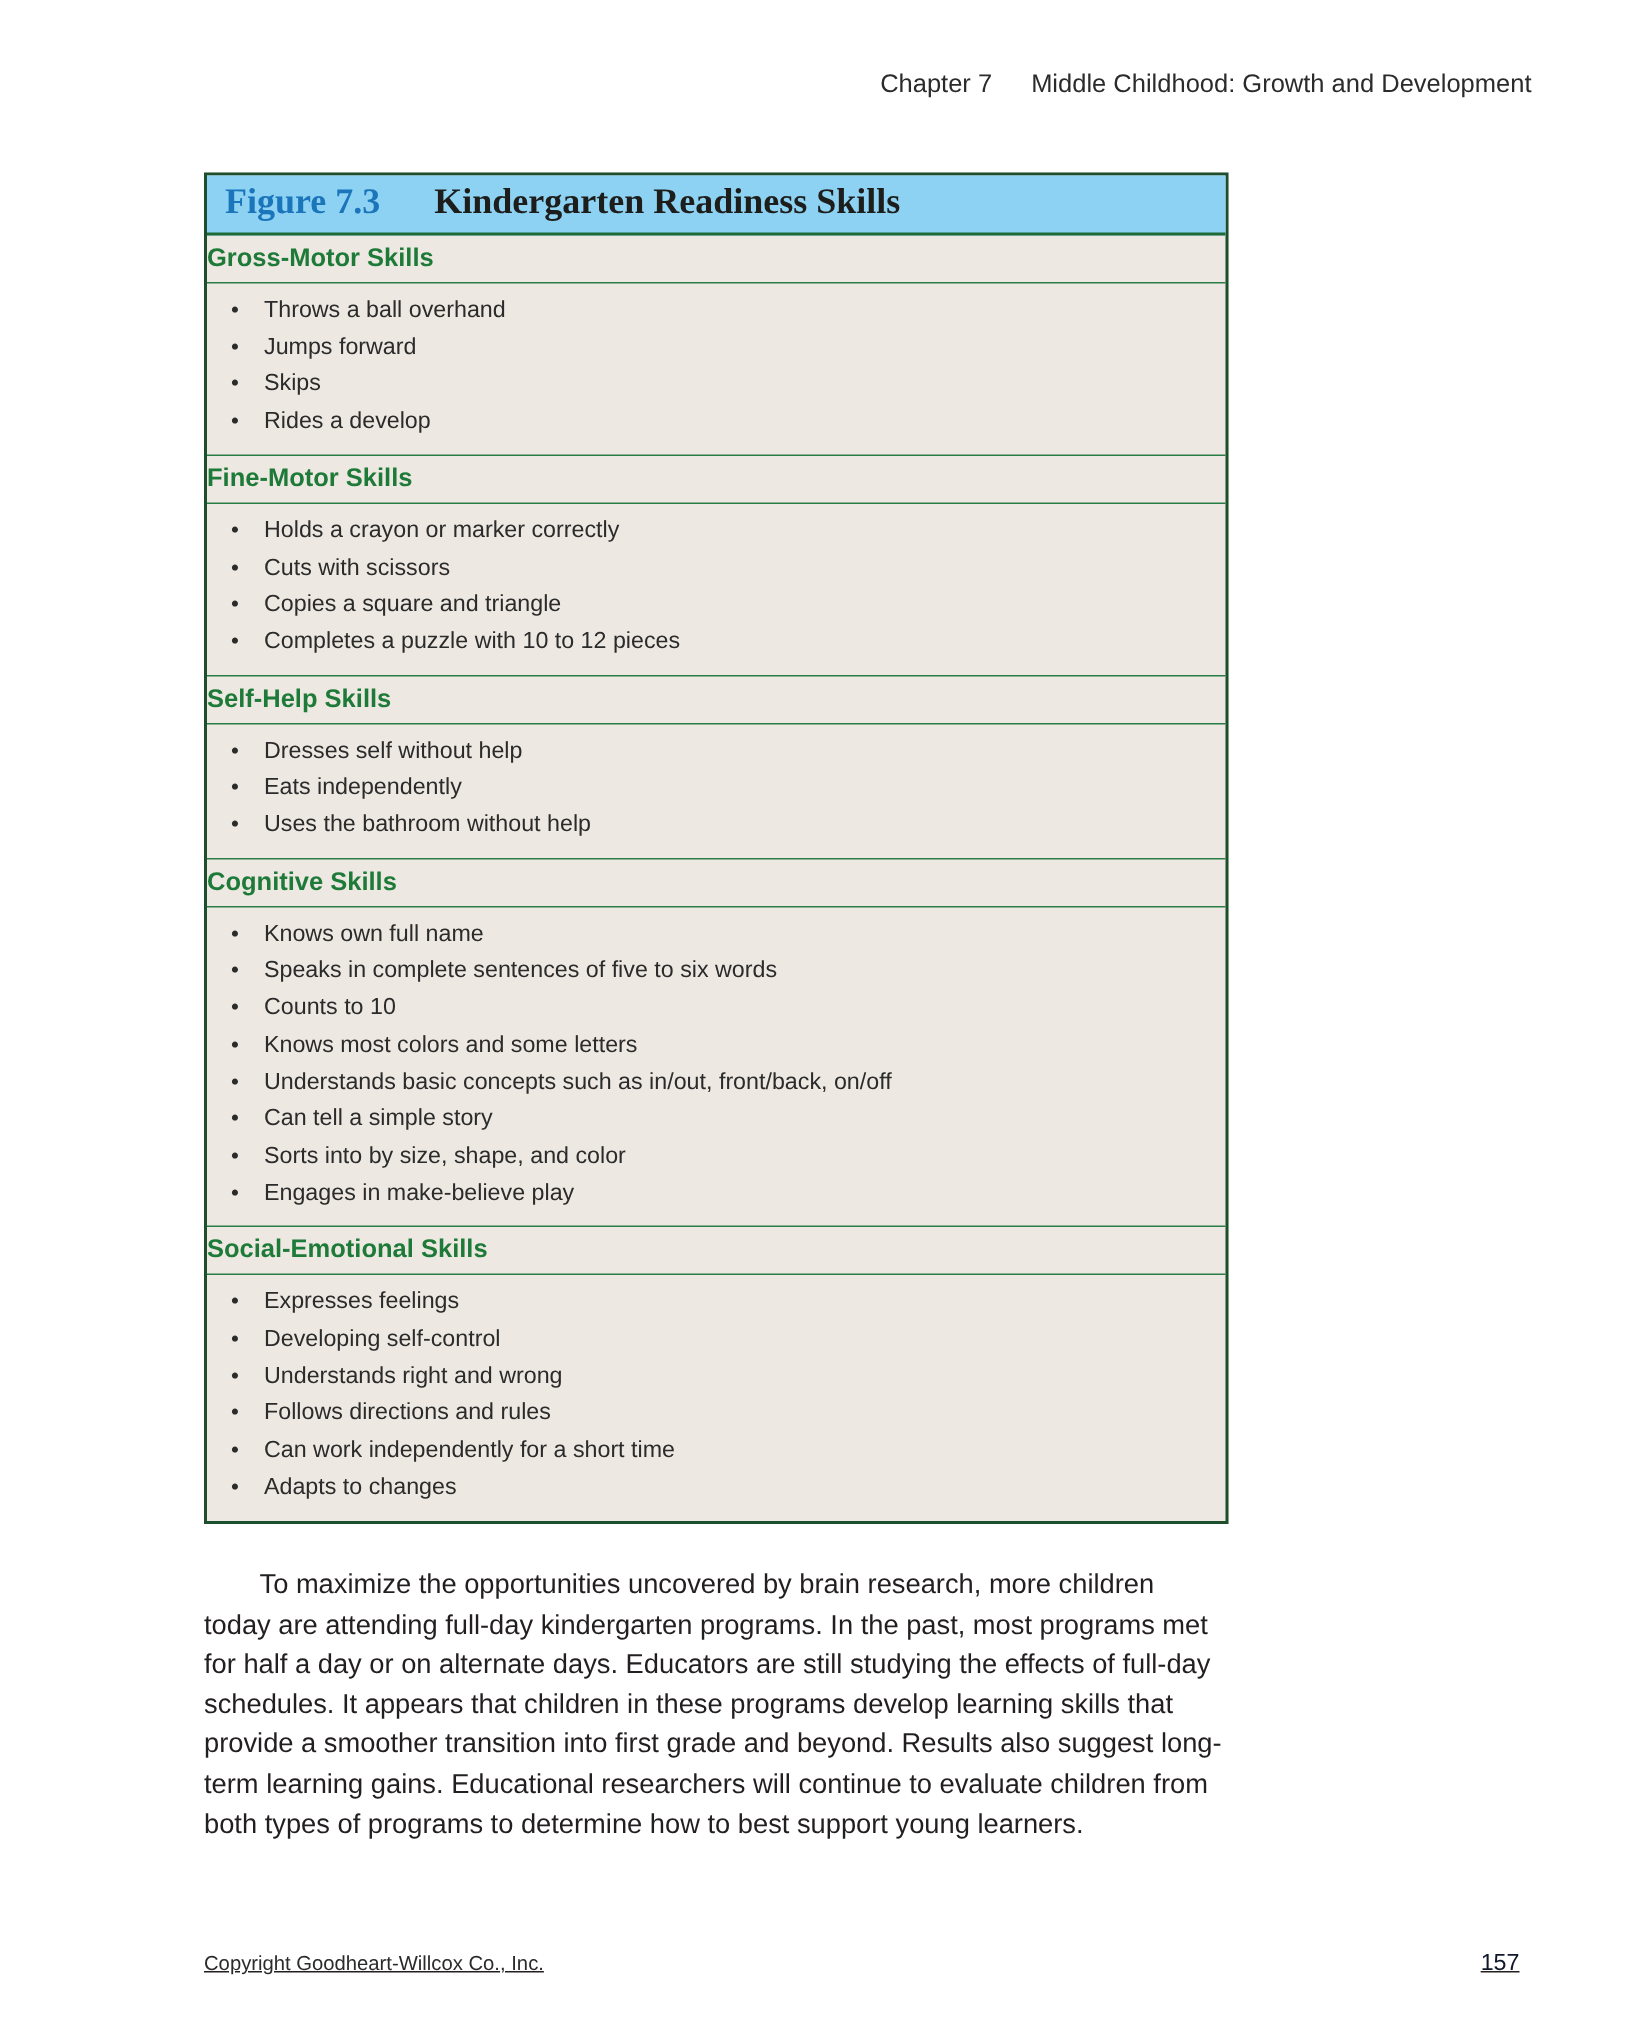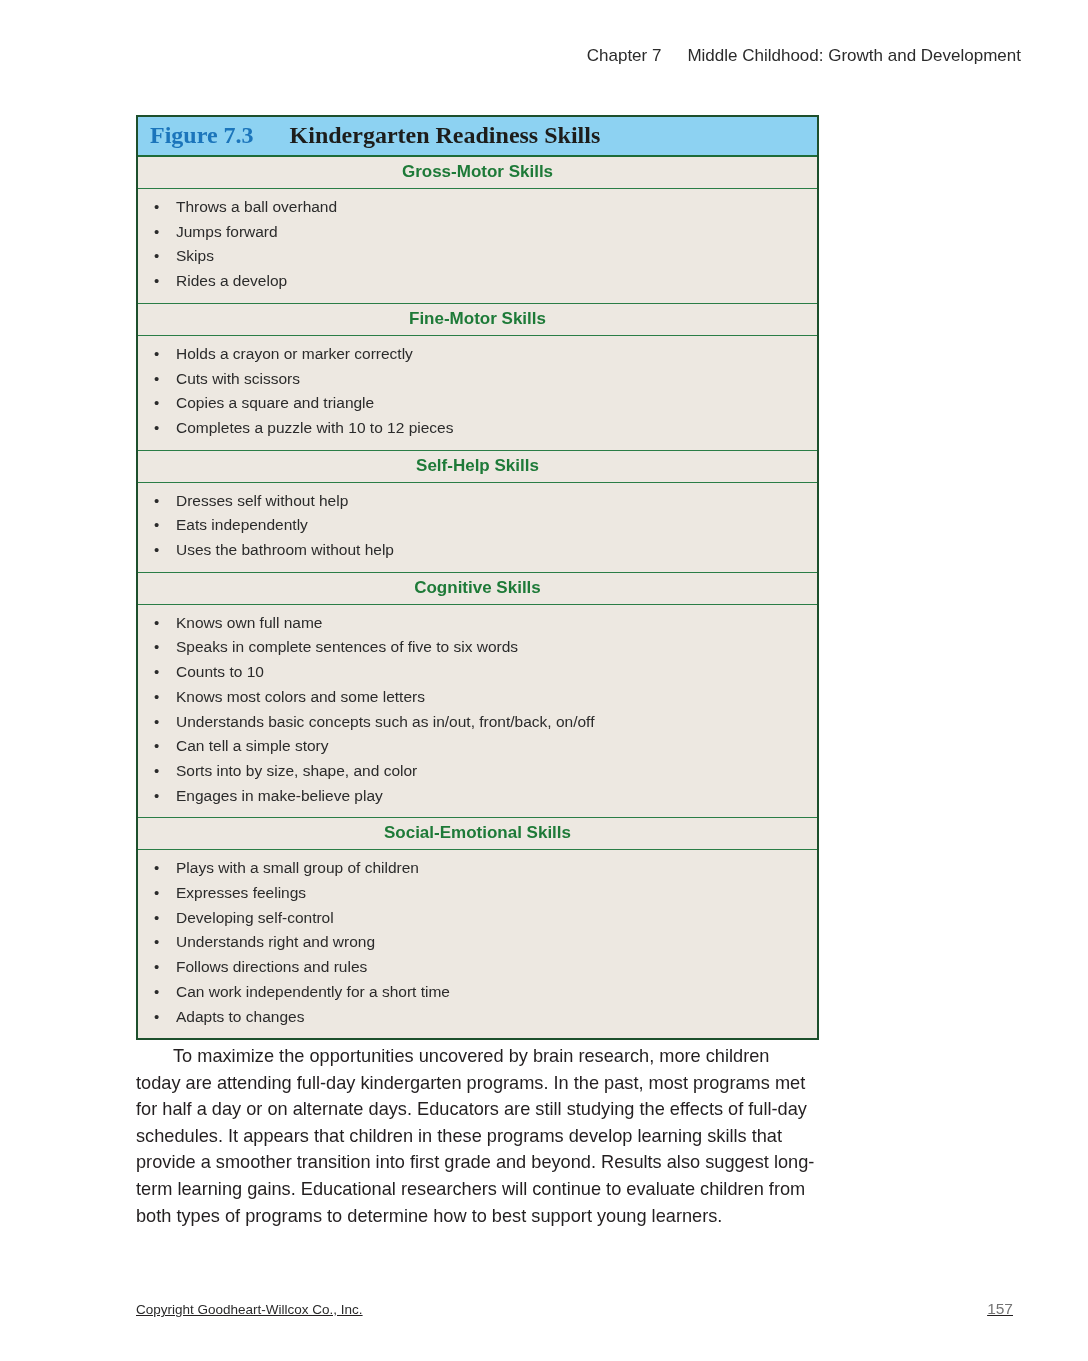--- a/index.html
+++ b/index.html
@@ -39,21 +39,20 @@
     font-family: "Liberation Serif", serif;
     font-weight: bold;
     font-size: 24px;
     display: flex;
     align-items: baseline;
   }
   .figure-label { color: #1b75bb; }
   .figure-title { color: #1d1d1b; margin-left: 36px; }
 
   .section-heading {
-    text-align: center;
     font-weight: bold;
     font-size: 17px;
     color: #1e7a38;
     padding: 5px 0 6px 0;
     border-bottom: 1.5px solid #2a7d46;
   }
   .skill-list {
     list-style: none;
     padding: 6px 0 9px 0;
     border-bottom: 1.5px solid #2a7d46;
@@ -92,21 +91,21 @@
     position: absolute;
     left: 136px;
     top: 1300px;
     width: 877px;
     display: flex;
     justify-content: space-between;
     align-items: baseline;
     text-decoration: underline;
   }
   .footer-copyright { font-size: 13.5px; color: #2b2b2b; }
-  .footer-pagenum { font-size: 15.5px; color: #737373; }
+  .footer-pagenum { font-size: 15.5px; color: #0f172a; }
 </style>
 </head>
 <body>
 
 <div class="running-head">
   <span class="chapter">Chapter 7</span><span>Middle Childhood: Growth and Development</span>
 </div>
 
 <div class="figure-table">
   <div class="figure-header">
@@ -144,21 +143,20 @@
     <li class="skill-item">Counts to 10</li>
     <li class="skill-item">Knows most colors and some letters</li>
     <li class="skill-item">Understands basic concepts such as in/out, front/back, on/off</li>
     <li class="skill-item">Can tell a simple story</li>
     <li class="skill-item">Sorts into by size, shape, and color</li>
     <li class="skill-item">Engages in make-believe play</li>
   </ul>
 
   <div class="section-heading">Social-Emotional Skills</div>
   <ul class="skill-list last">
-    <li class="skill-item">Plays with a small group of children</li>
     <li class="skill-item">Expresses feelings</li>
     <li class="skill-item">Developing self-control</li>
     <li class="skill-item">Understands right and wrong</li>
     <li class="skill-item">Follows directions and rules</li>
     <li class="skill-item">Can work independently for a short time</li>
     <li class="skill-item">Adapts to changes</li>
   </ul>
 </div>
 
 <p class="body-paragraph">To maximize the opportunities uncovered by brain research, more children today are attending full-day kindergarten programs. In the past, most programs met for half a day or on alternate days. Educators are still studying the effects of full-day schedules. It appears that children in these programs develop learning skills that provide a smoother transition into first grade and beyond. Results also suggest long-term learning gains. Educational researchers will continue to evaluate children from both types of programs to determine how to best support young learners.</p>

